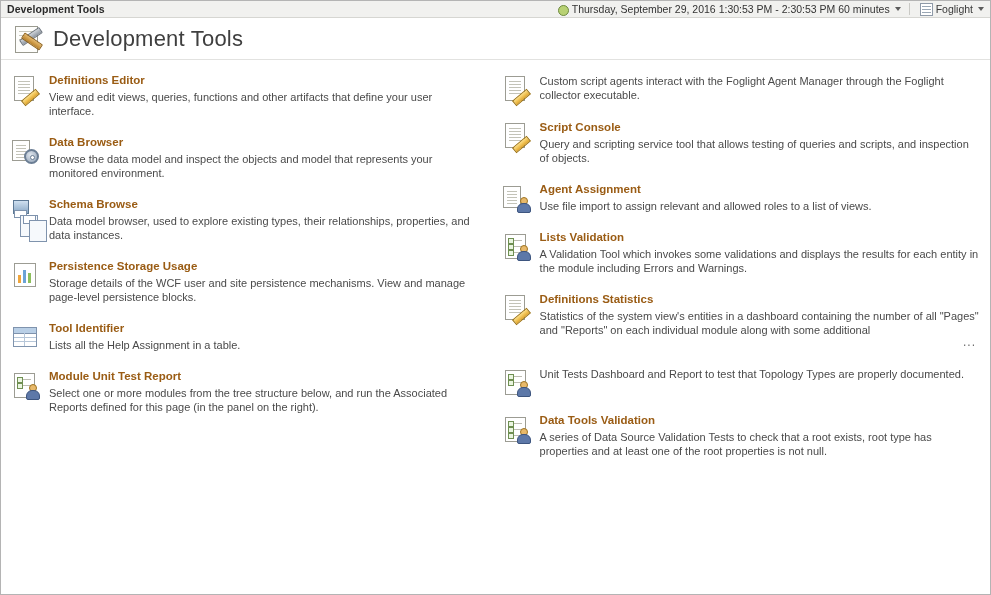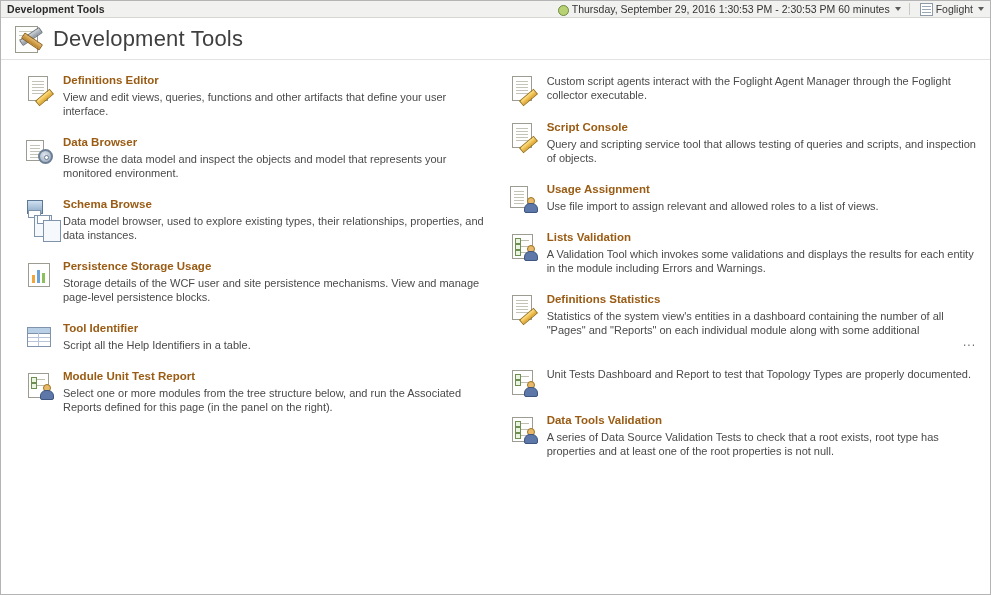--- a/index.html
+++ b/index.html
@@ -149,21 +149,21 @@
     left: 8px; top: 14px;
     width: 20px; height: 5px;
     background: linear-gradient(#e6b96b, #b9822c);
     border: 1px solid #8c5f17;
     transform: rotate(34deg);
     border-radius: 1px;
   }
 
   
   .content {
-    padding: 14px 10px 10px 24px;
+    padding: 14px 10px 10px 10px;
     display: flex;
     gap: 0;
   }
   .col {
     width: 492px;
     box-sizing: border-box;
   }
   .col.left { padding-right: 16px; }
   .col.right { padding-left: 6px; }
 
@@ -439,21 +439,21 @@
       <div class="tool-item">
         <div class="tool-icon">
           <span class="table-ico">
             <span class="hdrrow"></span>
             <span class="cellline"></span>
             <span class="vline"></span>
           </span>
         </div>
         <div class="tool-text">
           <div class="tool-title">Tool Identifier</div>
-          <div class="tool-desc">Script all the Help Identifiers in a table.</div>
+          <div class="tool-desc">Lists all the Help Assignment in a table.</div>
         </div>
       </div>
 
       <div class="tool-item">
         <div class="tool-icon">
           <span class="checks">
             <span class="ck" style="top:3px;"></span>
               <span class="ln" style="top:5px;"></span>
             <span class="ck" style="top:9px;"></span>
               <span class="ln" style="top:11px;"></span>
@@ -502,21 +502,21 @@
         <div class="tool-icon">
           <span class="doc" style="left:1px;top:2px;width:16px;height:20px;">
               <span class="lines"></span>
             </span>
           <span class="person">
               <span class="head"></span>
               <span class="body"></span>
             </span>
         </div>
         <div class="tool-text">
-          <div class="tool-title">Usage Assignment</div>
+          <div class="tool-title">Agent Assignment</div>
           <div class="tool-desc">Use file import to assign relevant and allowed roles to a list of views.</div>
         </div>
       </div>
 
       <div class="tool-item">
         <div class="tool-icon">
           <span class="checks">
             <span class="ck" style="top:3px;"></span>
               <span class="ln" style="top:5px;"></span>
             <span class="ck" style="top:9px;"></span>

